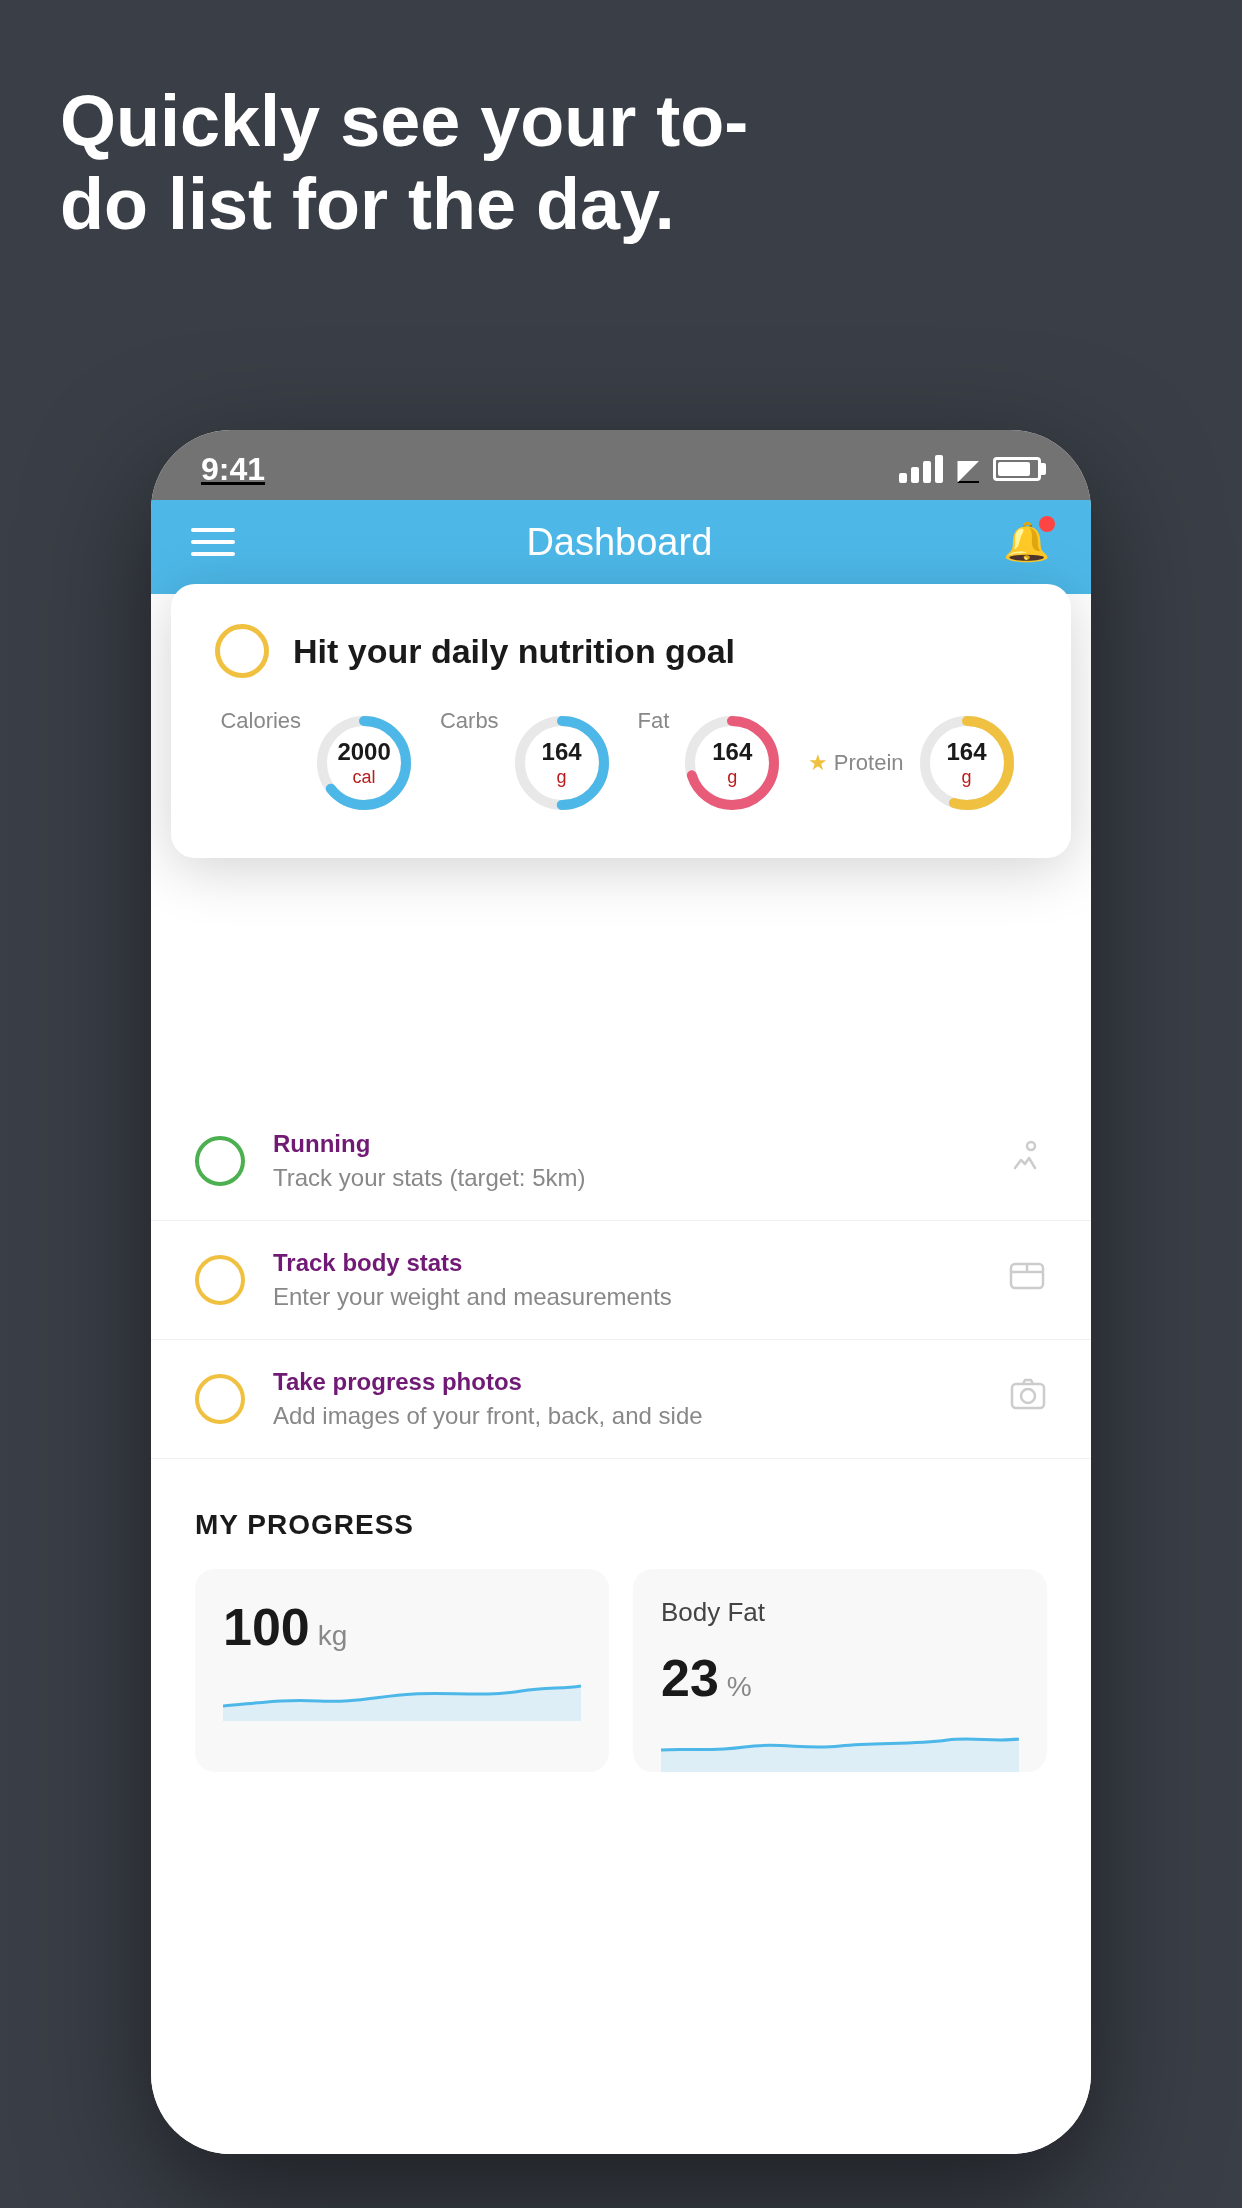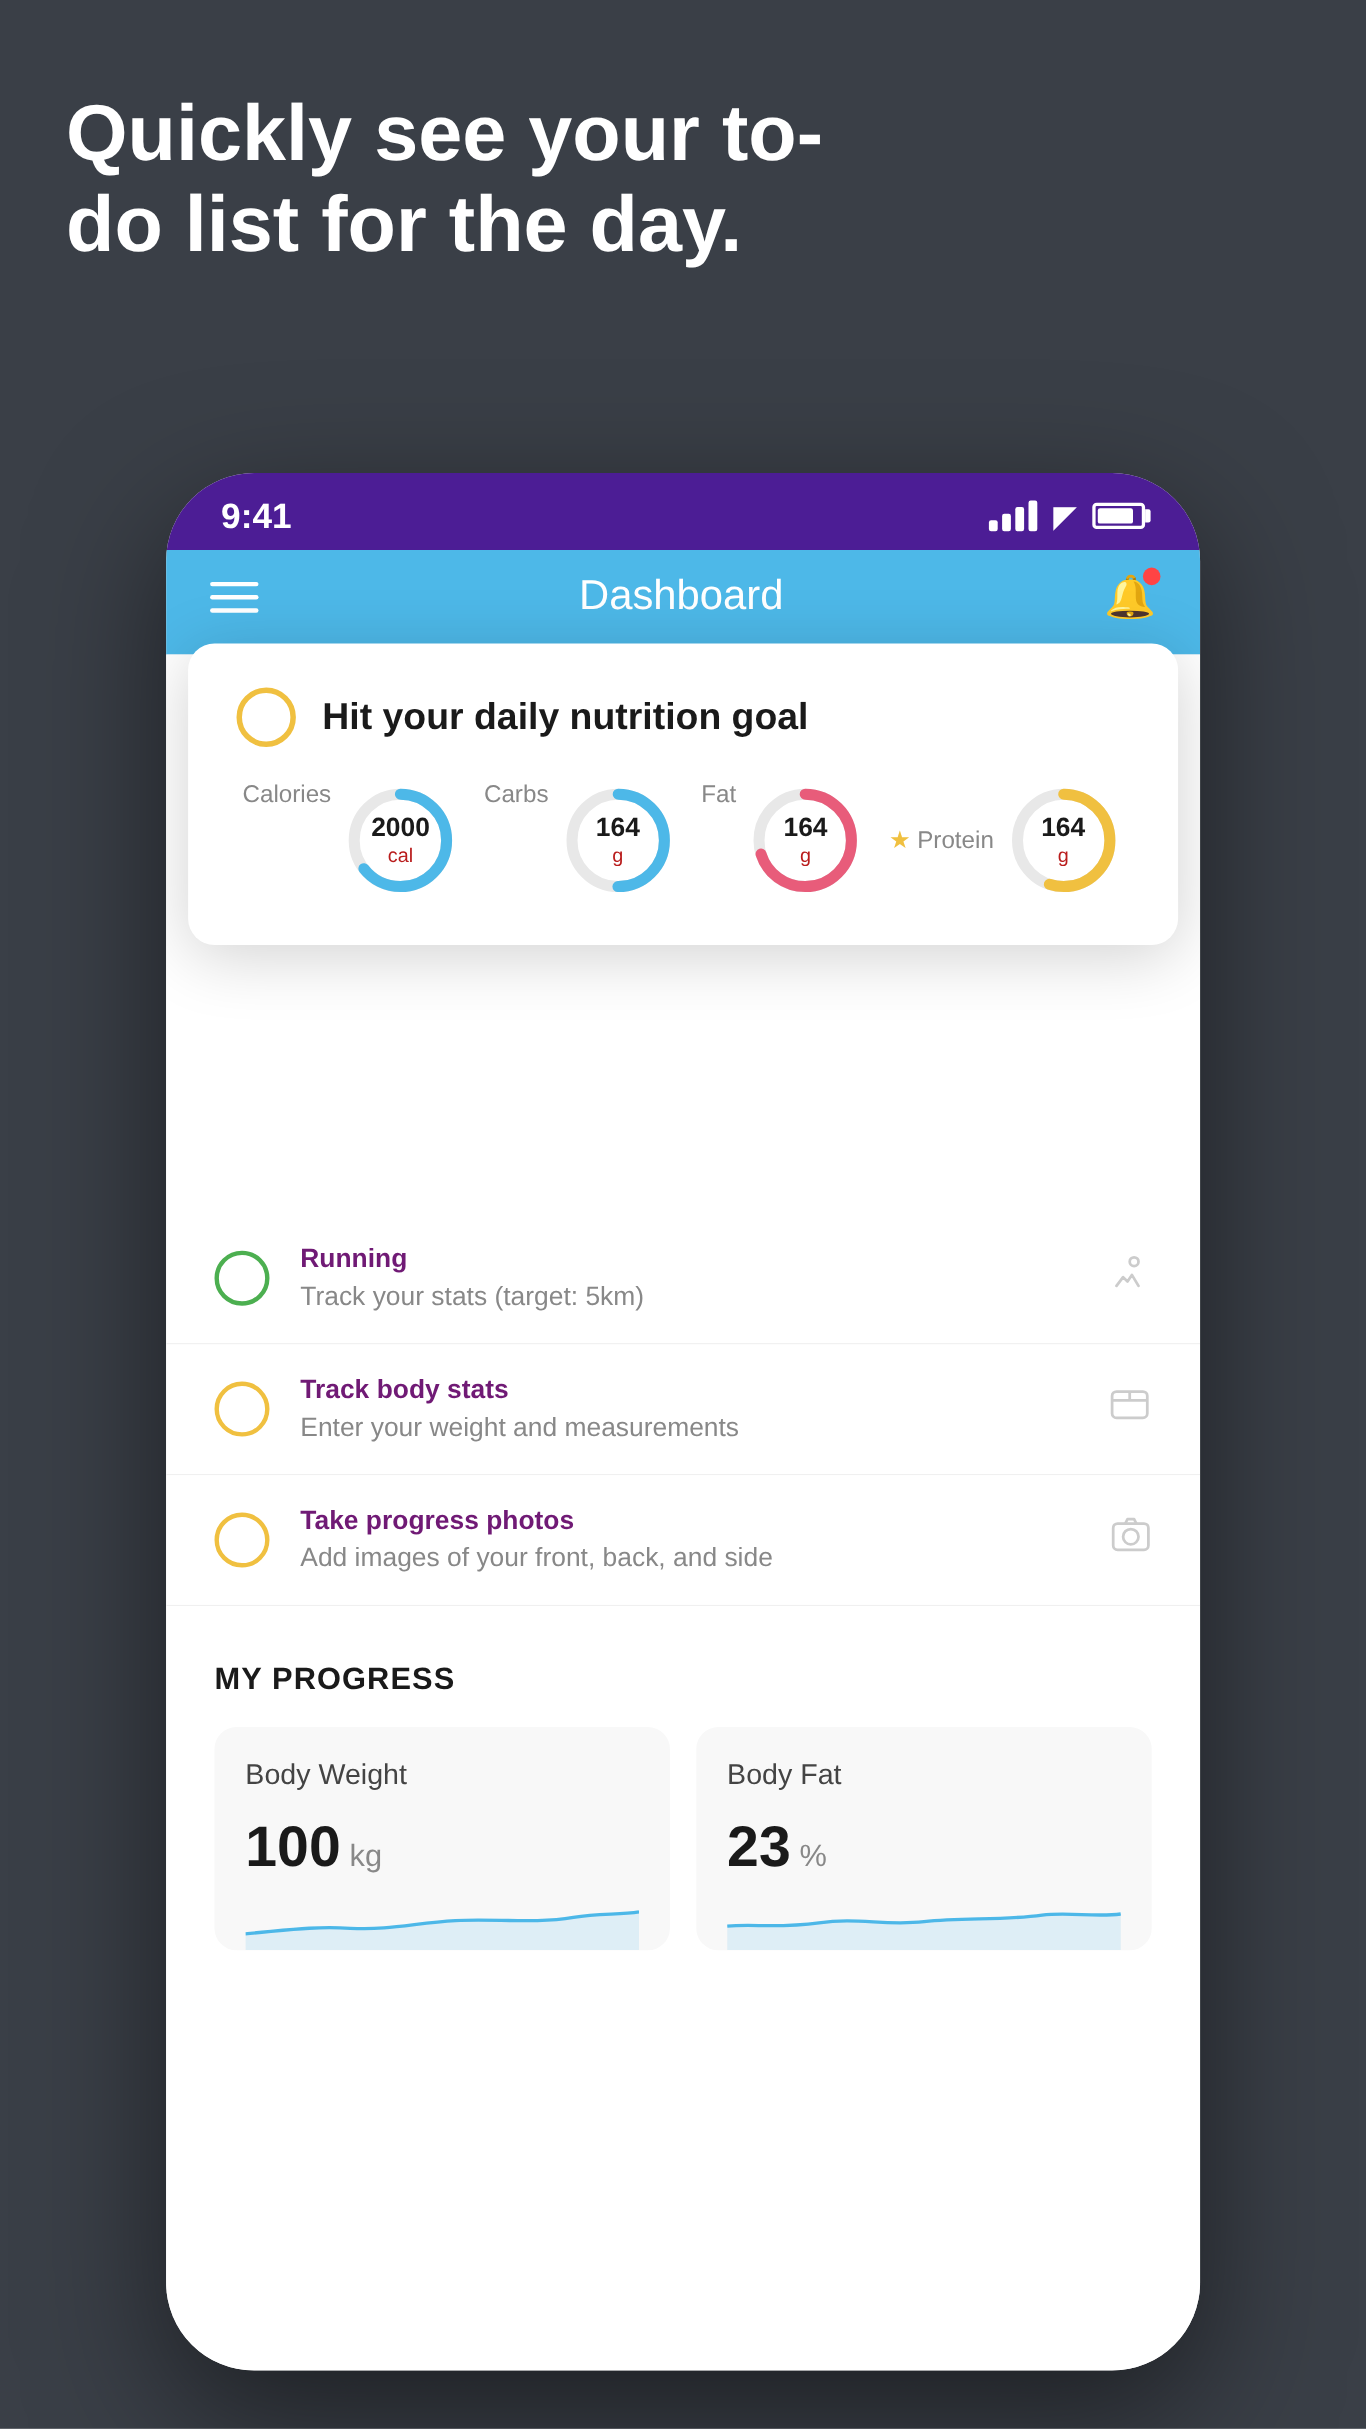--- a/index.html
+++ b/index.html
@@ -31,26 +31,27 @@
       transform: translateX(-50%);
       width: 940px;
       background: #f0f0f0;
       border-radius: 80px;
       box-shadow: 0 40px 120px rgba(0,0,0,0.5);
       overflow: hidden;
     }
 
     
     .status-bar {
-      background: #4c1d95;
+      background: #737373;
       display: flex;
       justify-content: space-between;
       align-items: center;
       padding: 18px 50px 10px 50px;
       height: 70px;
+      text-decoration: underline;
     }
     .status-time {
       color: #fff;
       font-size: 32px;
       font-weight: 600;
     }
     .status-icons {
       display: flex;
       align-items: center;
       gap: 14px;
@@ -484,21 +485,20 @@
         </svg>
       </span>
     </div>
 
     <div class="progress-section">
       <div class="progress-title">MY PROGRESS</div>
 
       <div class="progress-cards">
 
         <div class="progress-card">
-          <div class="progress-card-title">Body Weight</div>
           <div class="progress-value-row">
             <span class="progress-value">100</span>
             <span class="progress-unit">kg</span>
           </div>
           <div class="mini-chart">
             <svg width="100%" height="60" viewBox="0 0 300 60" preserveAspectRatio="none">
               <path d="M0,45 C30,42 50,38 80,40 C110,42 130,35 160,33 C190,31 220,36 250,30 C270,26 285,28 300,25" fill="none" stroke="#4db8e8" stroke-width="3"></path>
               <path d="M0,45 C30,42 50,38 80,40 C110,42 130,35 160,33 C190,31 220,36 250,30 C270,26 285,28 300,25 L300,60 L0,60Z" fill="rgba(77,184,232,0.15)"></path>
             </svg>
           </div>

